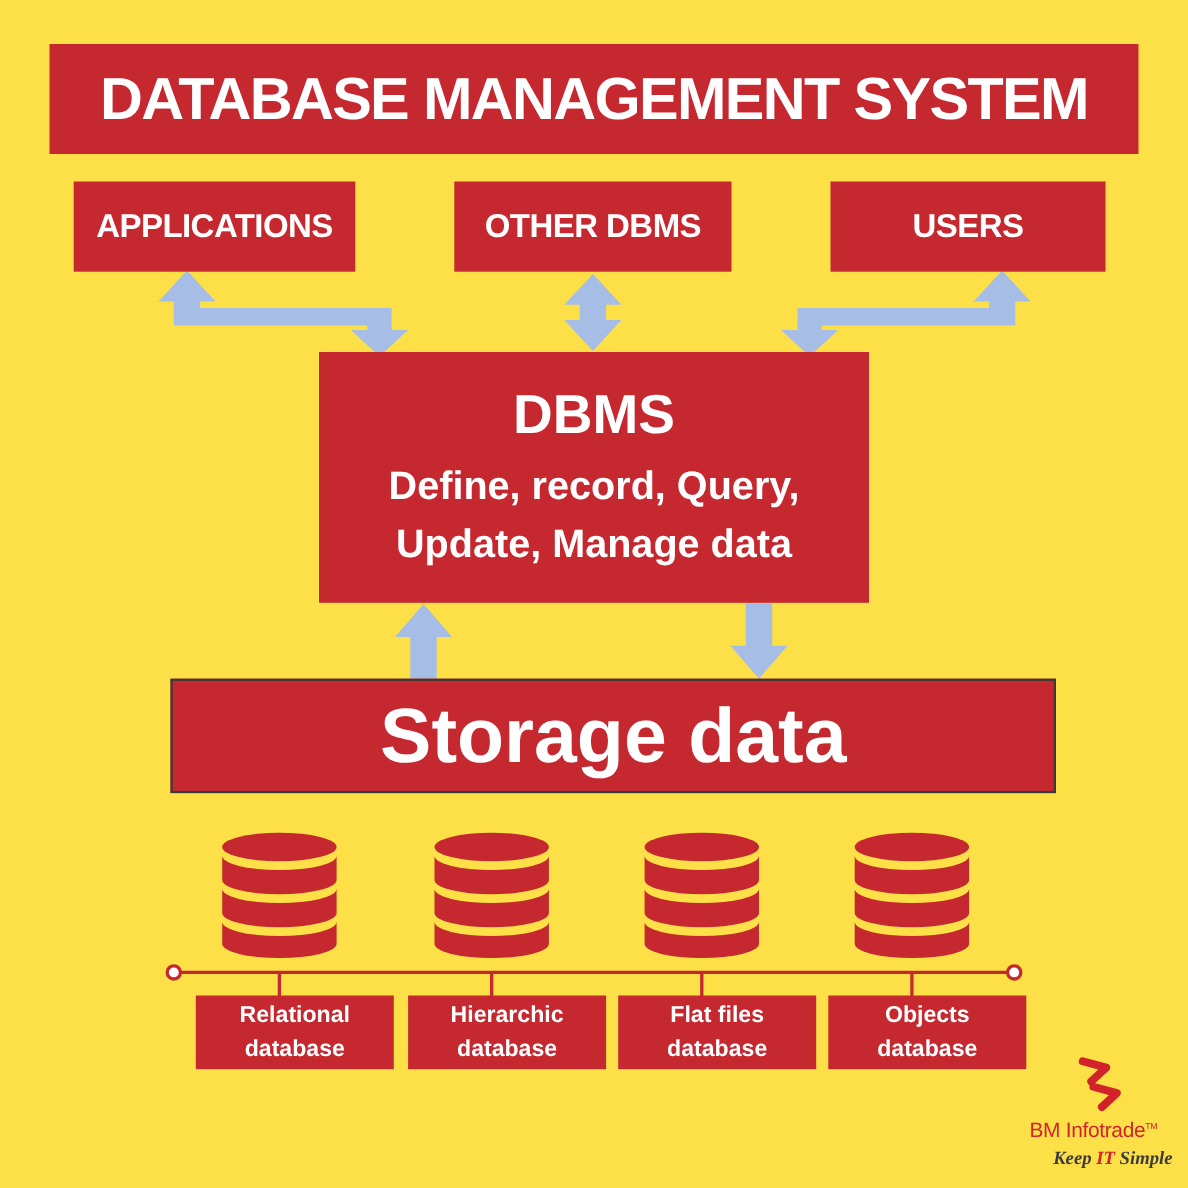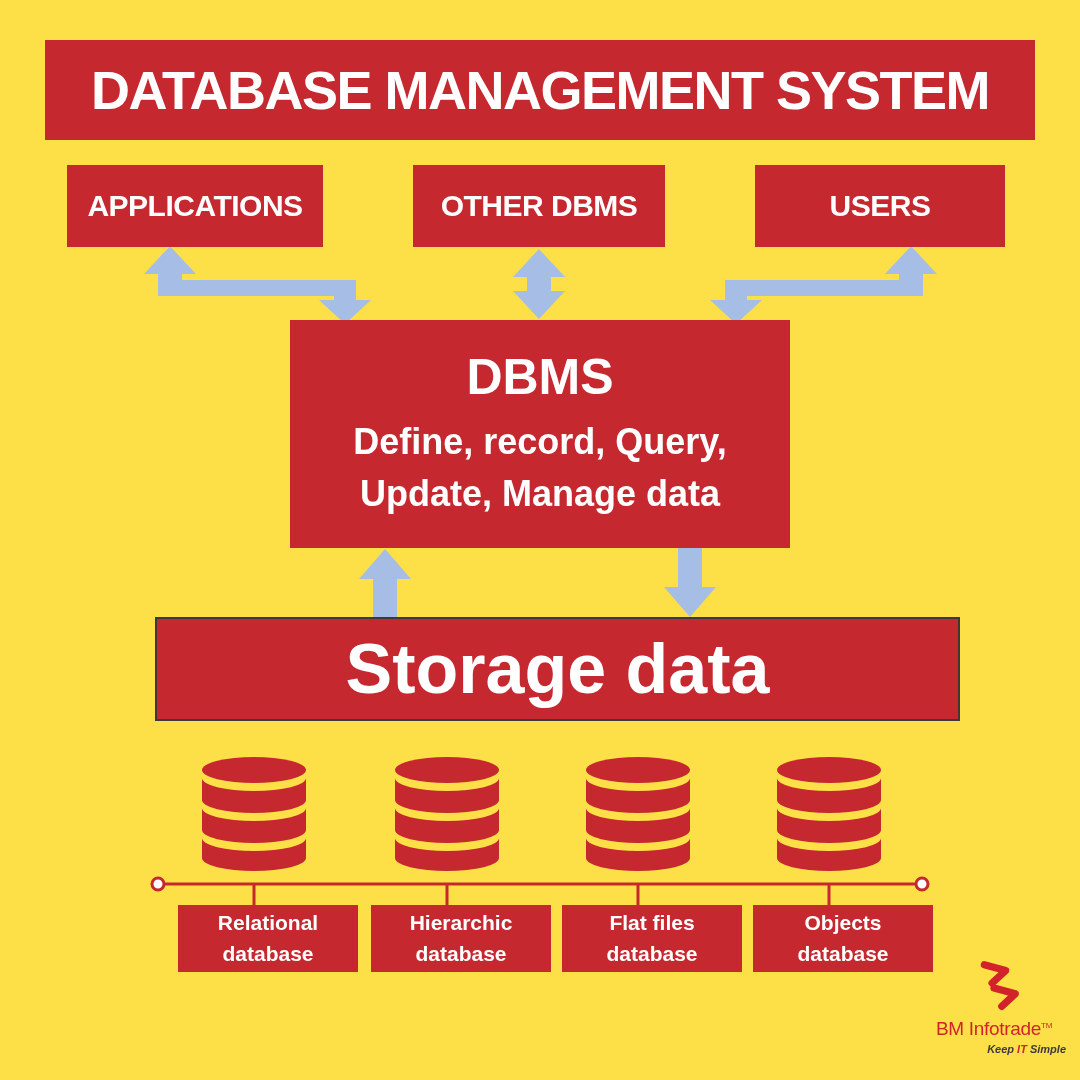--- a/index.html
+++ b/index.html
@@ -46,21 +46,21 @@
   }
   .logo-mark{width:58px;height:58px;}
   .logo-mark path{stroke:var(--logo-red);stroke-width:7.5;fill:none;stroke-linecap:round;stroke-linejoin:round;}
   .brand{
     color:var(--logo-red);font-size:19px;letter-spacing:-0.3px;white-space:nowrap;margin-top:2px;
   }
   .brand .b{font-weight:normal;}
   .brand sup{font-size:8px;}
   .tagline{
     width:100%;text-align:right;padding-right:10px;margin-top:3px;
-    font-size:11px;font-style:italic;font-weight:bold;color:var(--tagline-dark);white-space:nowrap;
+    font-size:17px;font-style:italic;font-weight:bold;color:var(--tagline-dark);white-space:nowrap;font-family:Liberation Serif, serif;
   }
   .tagline .it{color:var(--logo-red);}
 </style>
 </head>
 <body>
 
 <div class="canvas">
 
   <svg class="overlay" viewBox="0 0 1080 1080">
     <defs>

